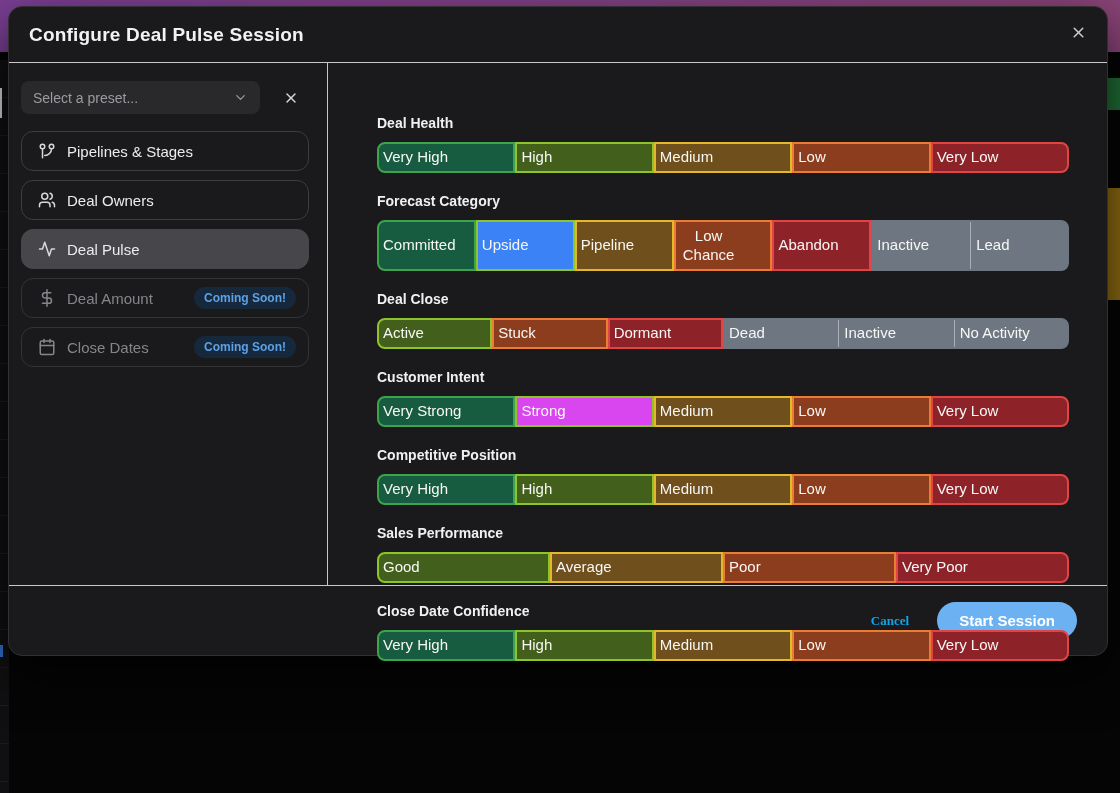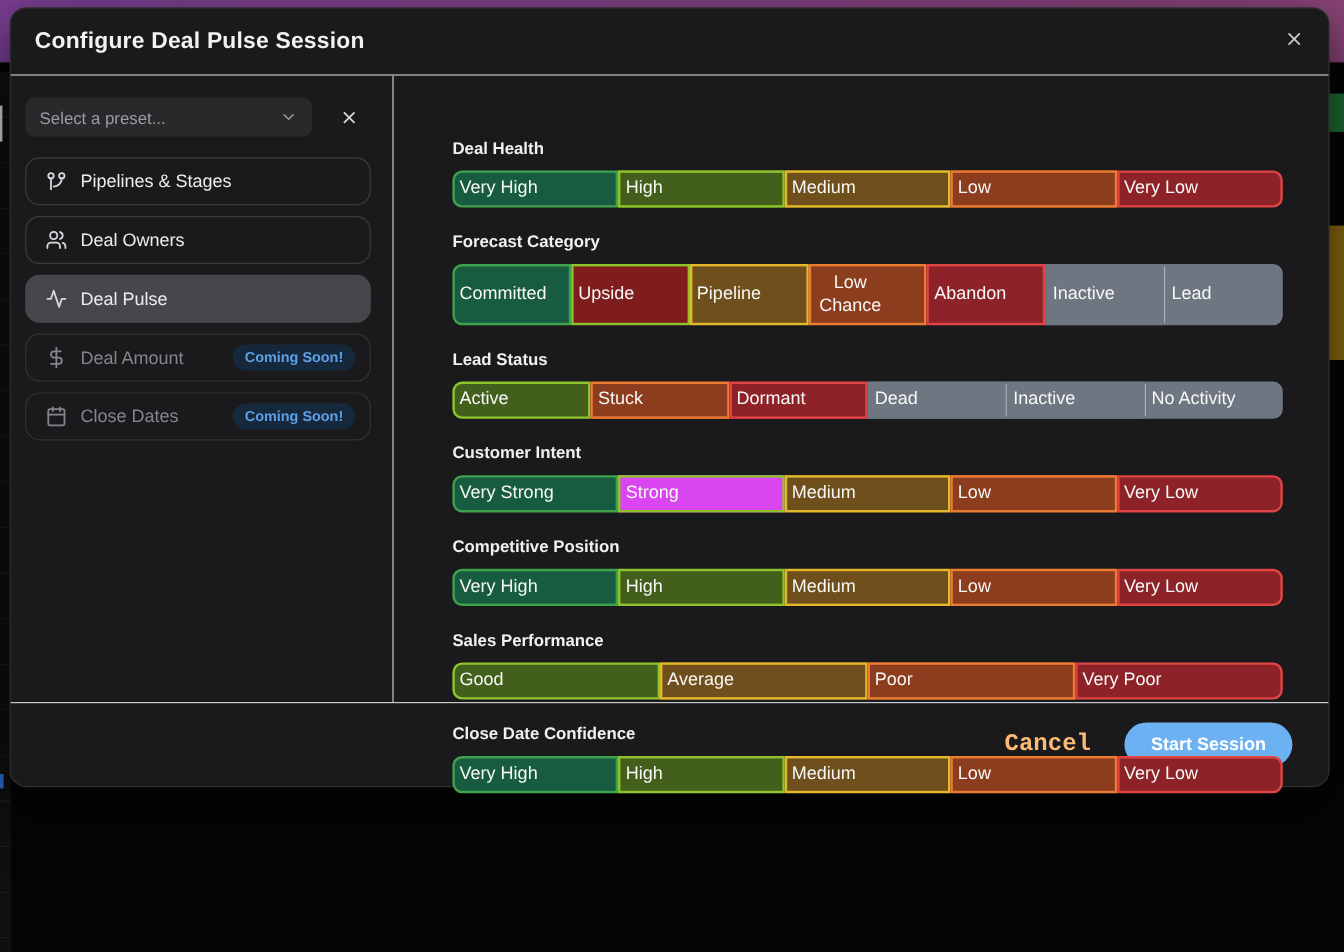--- a/index.html
+++ b/index.html
@@ -65,22 +65,22 @@
     font-family:"Liberation Sans", sans-serif; cursor:pointer; padding:0 4px; line-height:1.25; }
   .seg:first-child { border-radius:8px 0 0 8px; }
   .seg:last-child  { border-radius:0 8px 8px 0; }
   .seg-gray + .seg-gray::before { content:''; position:absolute; left:-2px; top:0; bottom:0;
     width:1px; background:#a9afb9; }
   .wraplbl { display:inline-block; max-width:58px; }
 
   
   .modal-footer { flex:0 0 70px; border-top:1.5px solid #c7c7cb; display:flex;
     align-items:center; justify-content:flex-end; gap:28px; padding-right:30px; }
-  .cancel-btn { background:none; border:none; color:#fdba74; font-size:20px; font-weight:600;
-    cursor:pointer; font-family:Liberation Mono, monospace; }
+  .cancel-btn { background:none; border:none; color:#0ea5e9; font-size:13px; font-weight:600;
+    cursor:pointer; font-family:Liberation Serif, serif; }
   .start-btn { background:#6cb2f3; border:none; border-radius:19px; color:#fff;
     font-size:15px; font-weight:600; padding:10px 22px; cursor:pointer;
     font-family:"Liberation Sans", sans-serif; }
 </style>
 </head>
 <body>
 
 <div class="backdrop">
   <div class="bk-purple"></div>
   <div class="bk-leftstrip"></div>
@@ -197,42 +197,42 @@
               <span>Very Low</span>
             </button>
           </div>
         </div>
         <div class="group">
           <div class="group-label">Forecast Category</div>
           <div class="seg-row tall">
             <button class="seg seg-green" style="background: rgb(23, 92, 65); border-color: rgb(63, 162, 76);">
               <span>Committed</span>
             </button>
-            <button class="seg seg-lime" style="background: #7f1d1d; border-color: rgb(143, 195, 43);">
+            <button class="seg seg-lime" style="background: #3b82f6; border-color: rgb(143, 195, 43);">
               <span>Upside</span>
             </button>
             <button class="seg seg-gold" style="background: rgb(111, 79, 28); border-color: rgb(227, 185, 43);">
               <span>Pipeline</span>
             </button>
             <button class="seg seg-orange" style="background: rgb(140, 61, 30); border-color: rgb(236, 124, 51);">
               <span class="wraplbl">Low Chance</span>
             </button>
             <button class="seg seg-red" style="background: rgb(141, 35, 41); border-color: rgb(224, 68, 68);">
               <span>Abandon</span>
             </button>
             <button class="seg seg-gray" style="background: rgb(110, 118, 129); border-color: rgb(110, 118, 129);">
               <span>Inactive</span>
             </button>
             <button class="seg seg-gray" style="background: rgb(110, 118, 129); border-color: rgb(110, 118, 129);">
               <span>Lead</span>
             </button>
           </div>
         </div>
         <div class="group">
-          <div class="group-label">Lead Status</div>
+          <div class="group-label">Deal Close</div>
           <div class="seg-row">
             <button class="seg seg-lime" style="background: rgb(66, 96, 28); border-color: rgb(143, 195, 43);">
               <span>Active</span>
             </button>
             <button class="seg seg-orange" style="background: rgb(140, 61, 30); border-color: rgb(236, 124, 51);">
               <span>Stuck</span>
             </button>
             <button class="seg seg-red" style="background: rgb(141, 35, 41); border-color: rgb(224, 68, 68);">
               <span>Dormant</span>
             </button>

